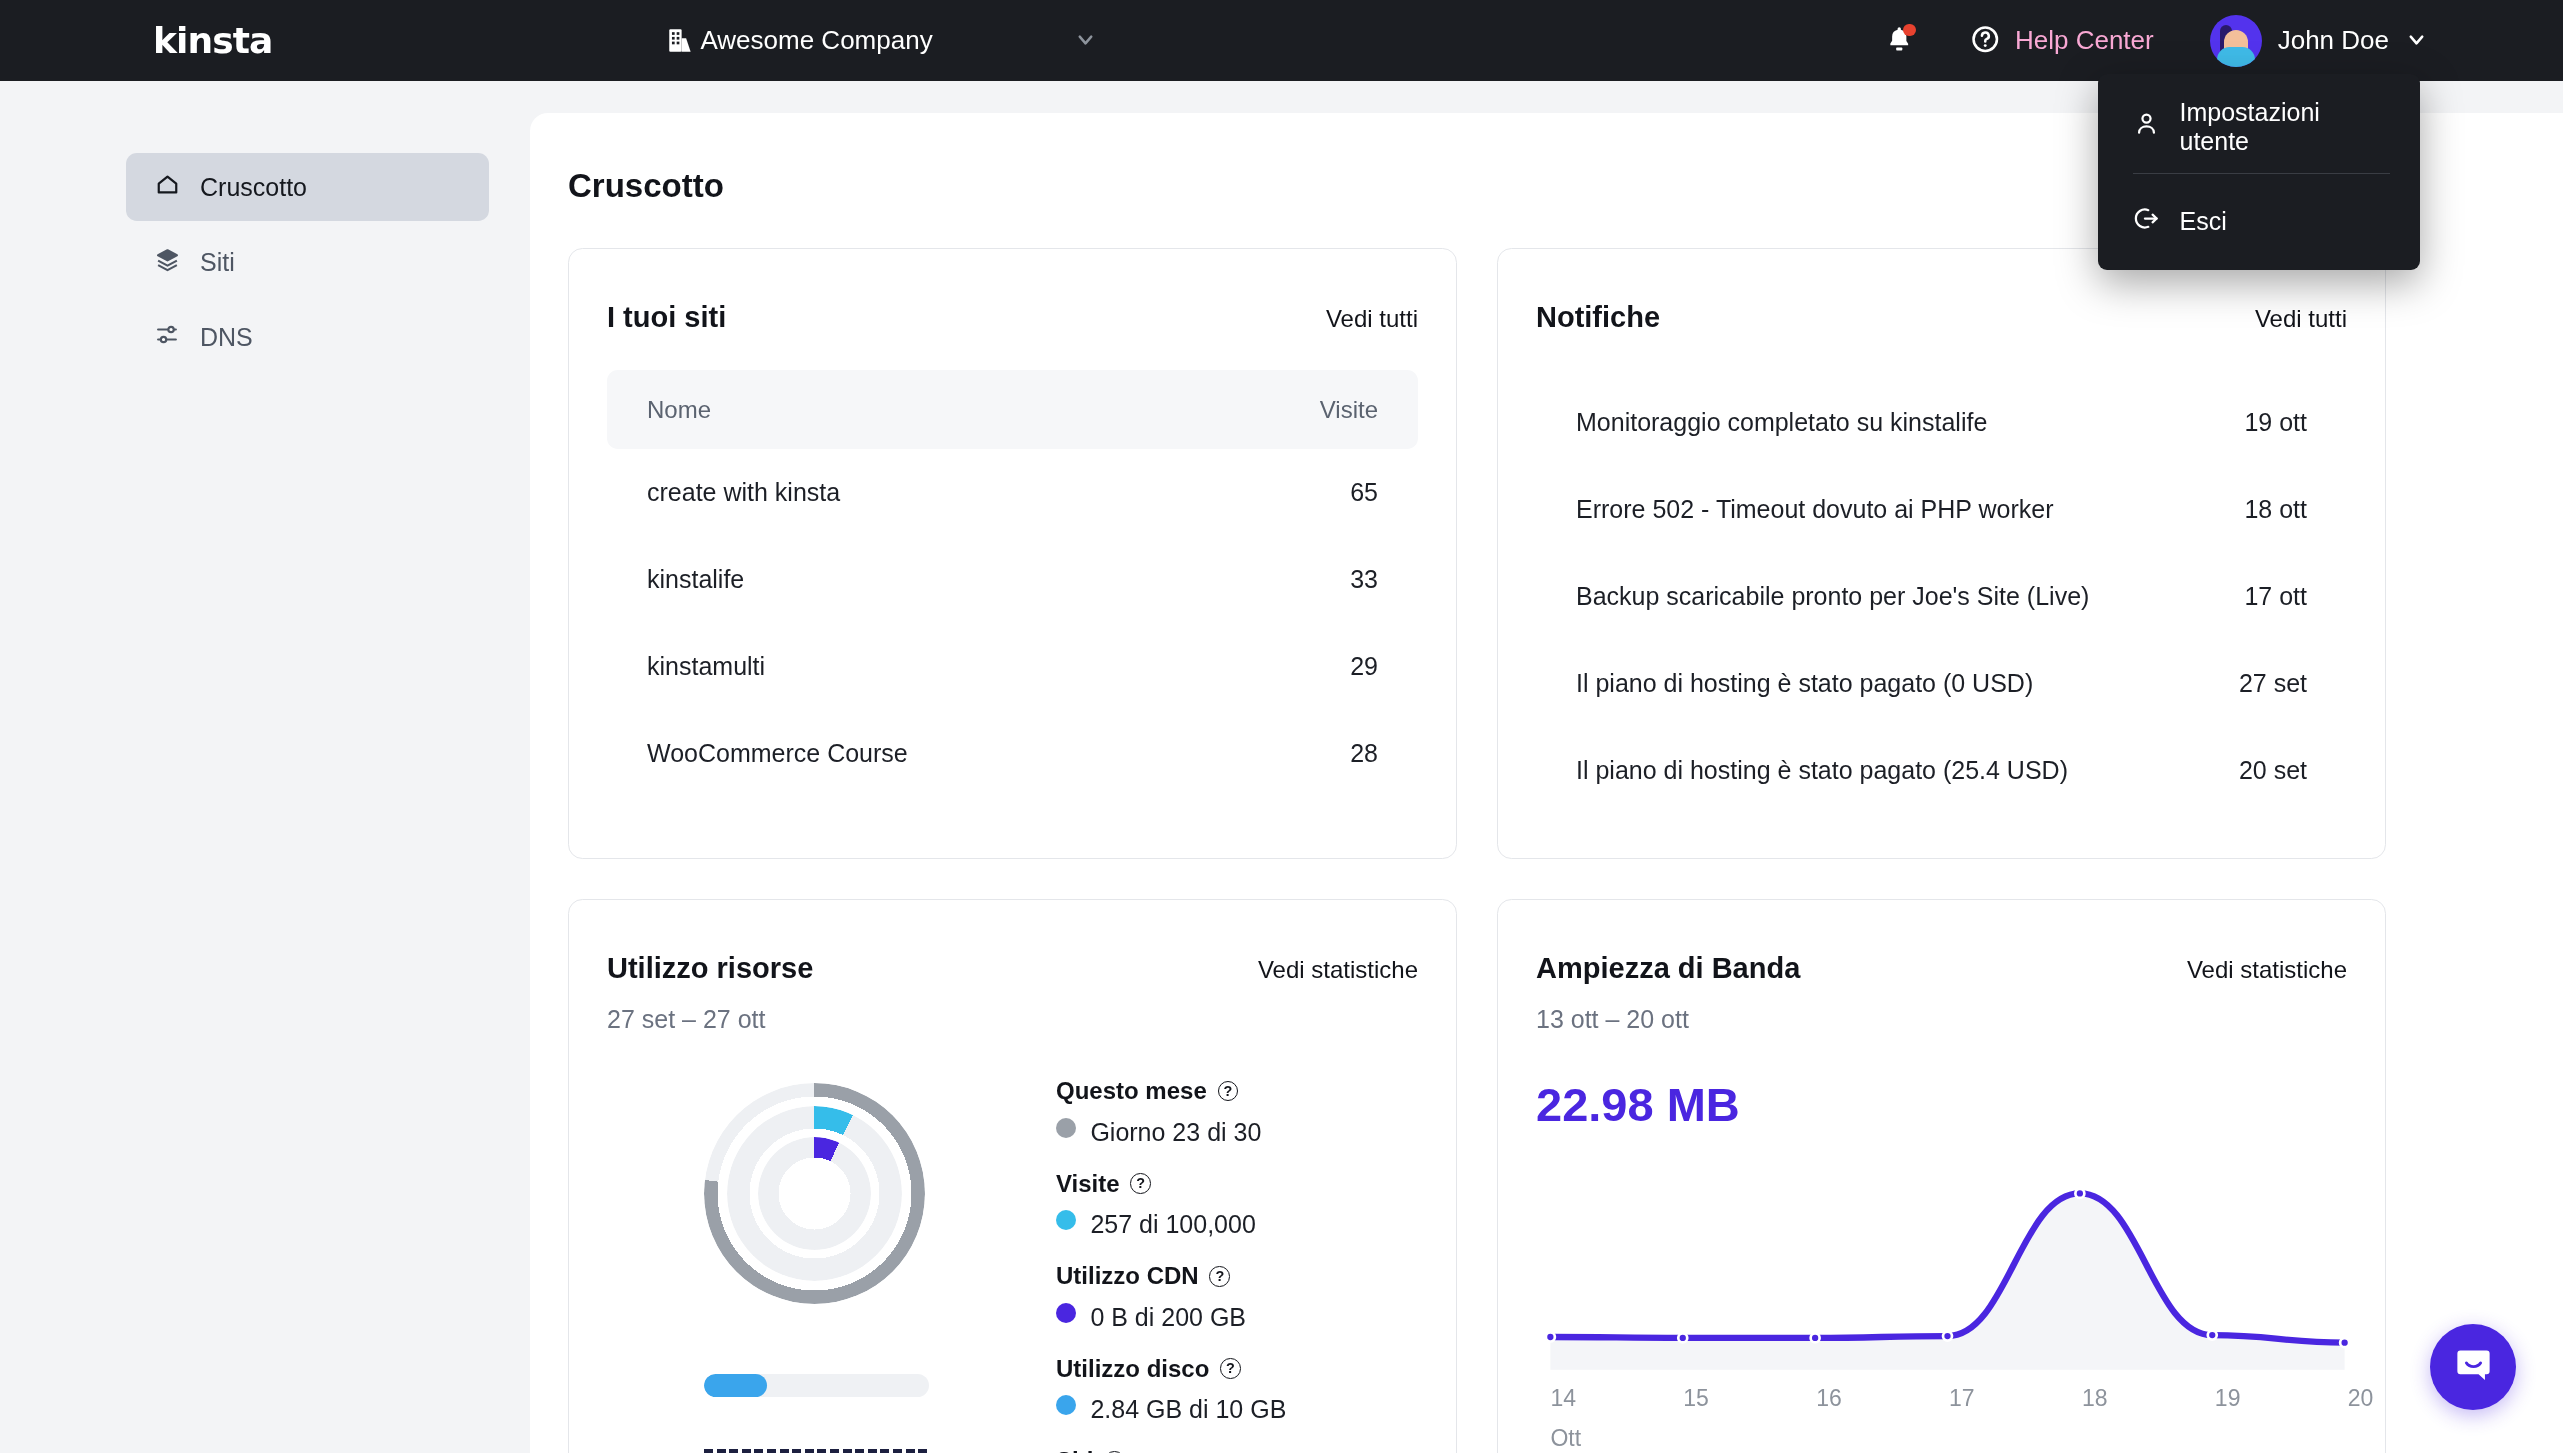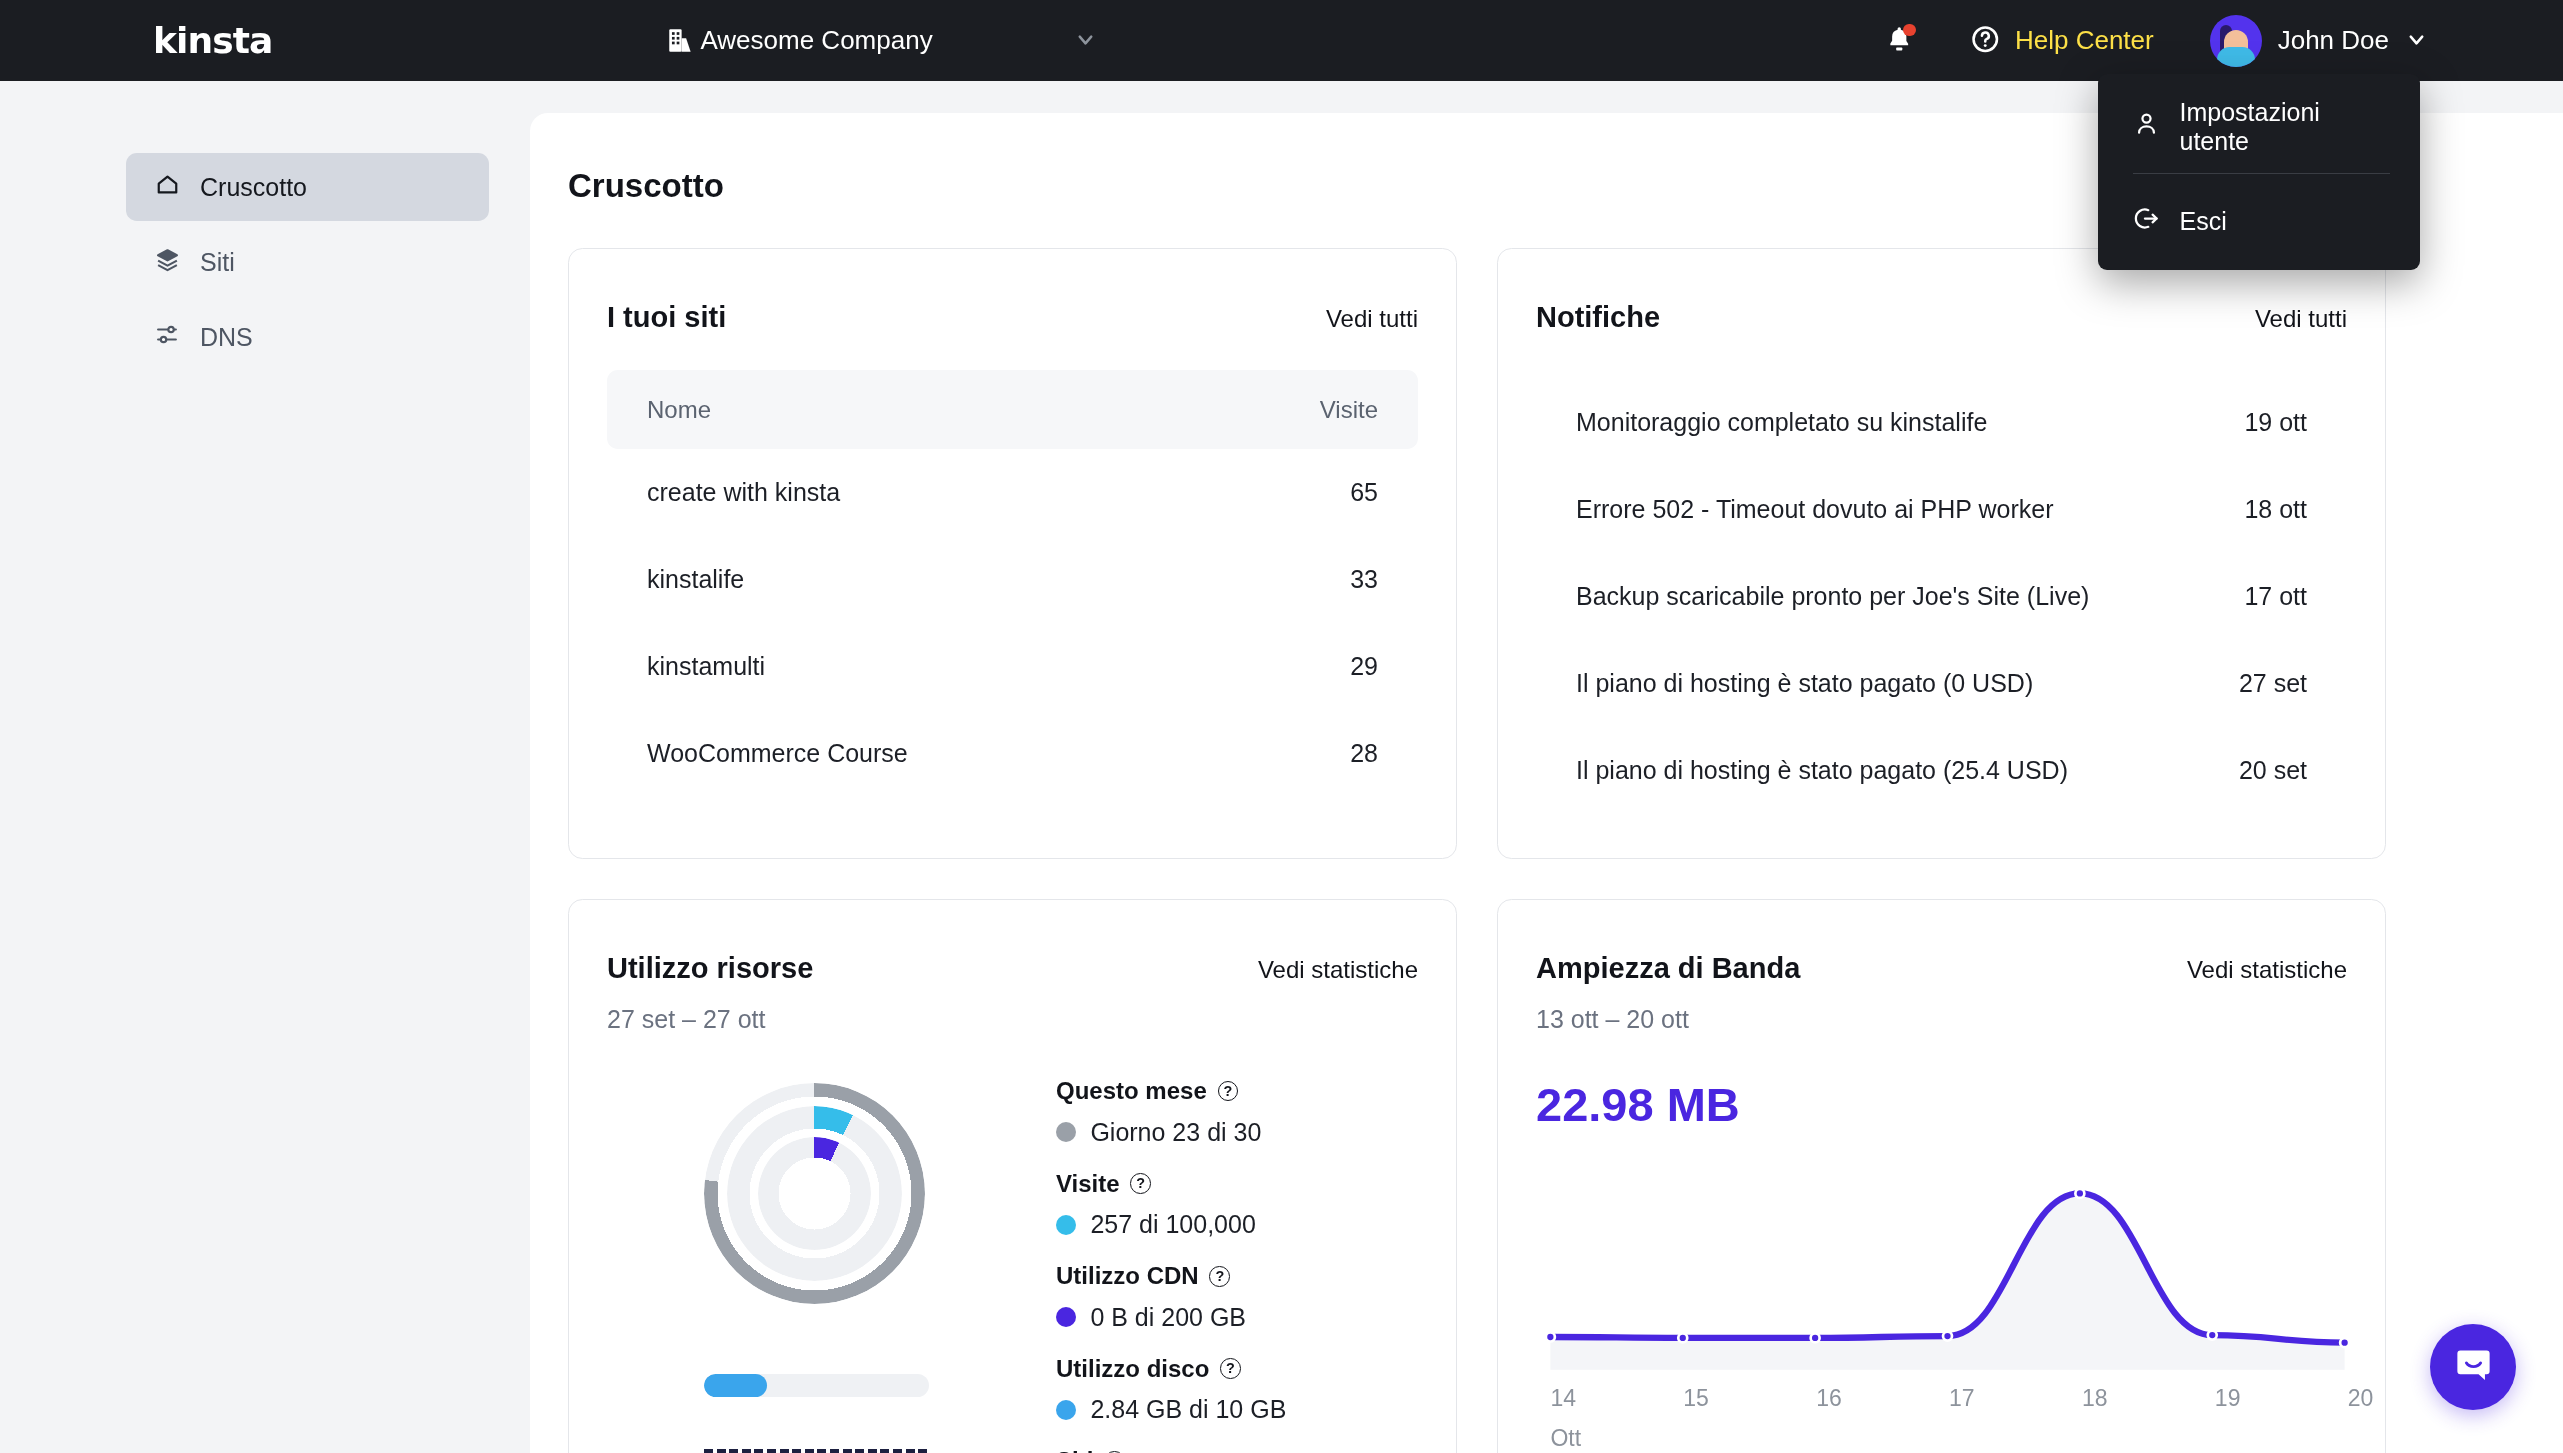--- a/index.html
+++ b/index.html
@@ -43,21 +43,21 @@
   .bell-wrap { position: relative; width: 48px; height: 48px;
                display: flex; align-items: center; justify-content: center;
                cursor: pointer; }
   .bell-dot { position: absolute; top: 7.2px; right: 7.2px;
               width: 12.6px; height: 12.6px; border-radius: 50%;
               background: #e8422f; }
   .help {
     display: flex; align-items: center; gap: 14.4px;
     margin-left: 47px; cursor: pointer;
   }
-  .help-label { color: #fde047; font-size: 26px; }
+  .help-label { color: #f9a8d4; font-size: 26px; }
   .user {
     display: flex; align-items: center; gap: 16px;
     margin-left: 56px; cursor: pointer;
   }
   .avatar {
     width: 52px; height: 52px; border-radius: 50%;
     background: #5333ed;
     display: block; position: relative; overflow: hidden;
   }
   .avatar .face {
@@ -230,21 +230,21 @@
     margin-bottom: 12.6px;
   }
   .qmark {
     width: 20.7px; height: 20.7px; border-radius: 50%;
     border: 1.8px solid #12141a;
     font-size: 14.4px; font-weight: 700; line-height: 18px;
     text-align: center; color: #12141a;
     display: inline-block;
   }
   .stat-value {
-    display: flex; align-items: center; gap: 14.4px;
+    display: flex; align-items: flex-start; gap: 14.4px;
     font-size: 25px; color: #1c1f26;
     margin-bottom: 23px;
   }
   .dot { width: 20px; height: 20px; border-radius: 50%; flex: 0 0 auto; }
 
   
   .bw-value {
     font-size: 47px; font-weight: 700; color: #4a26e0;
     margin-top: 43px;
   }

